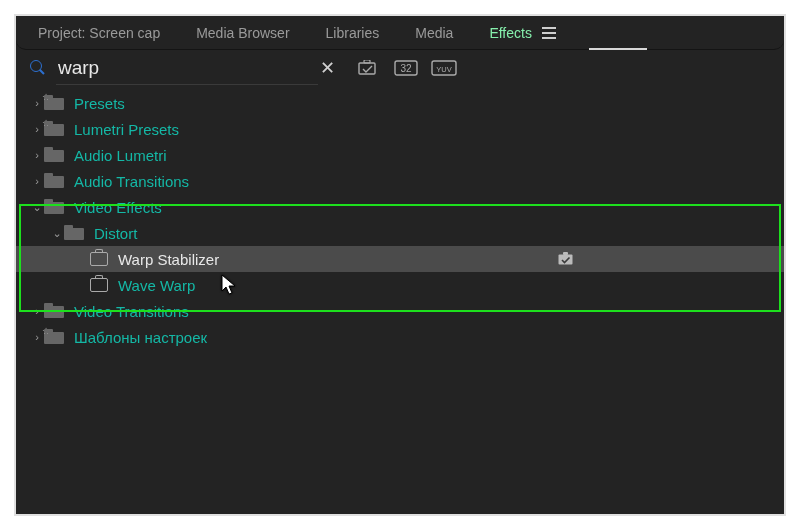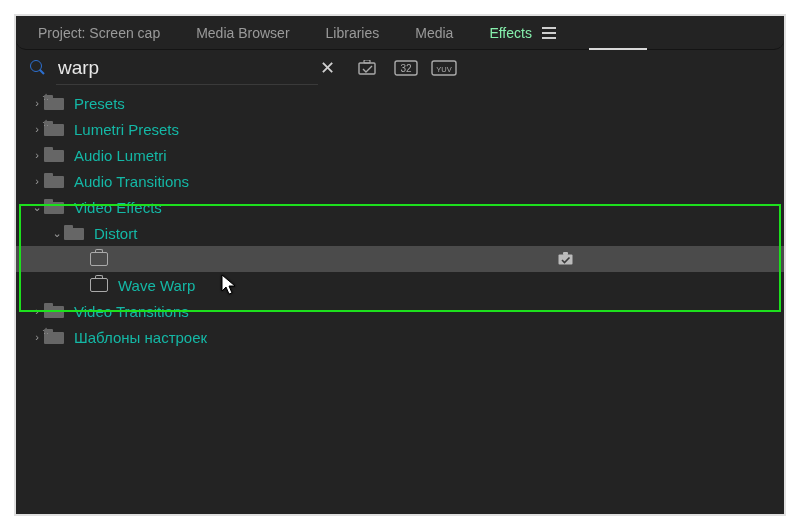--- a/index.html
+++ b/index.html
@@ -147,20 +147,21 @@
 
     <div class="row indent-2">
       <span class="chev">⌄</span>
       <span class="folder-icon"></span>
       <span class="label">Distort</span>
     </div>
 
     <div class="row indent-3 selected">
       <span class="chev"></span>
       <span class="preset-icon"></span>
+      <span class="label">Warp Stabilizer</span>
       <span class="badge-accel">
         <svg width="16" height="14" viewBox="0 0 16 14">
             <rect x="0.5" y="2.5" width="14" height="10" rx="1" fill="#bbb"></rect>
             <rect x="5" y="0" width="5" height="3" rx="1" fill="#bbb"></rect>
             <path d="M4 8 l2.5 2.5 l5 -5" fill="none" stroke="#3a3a3a" stroke-width="1.6"></path>
           </svg>
       </span>
     </div>
 
     <div class="row indent-3">

